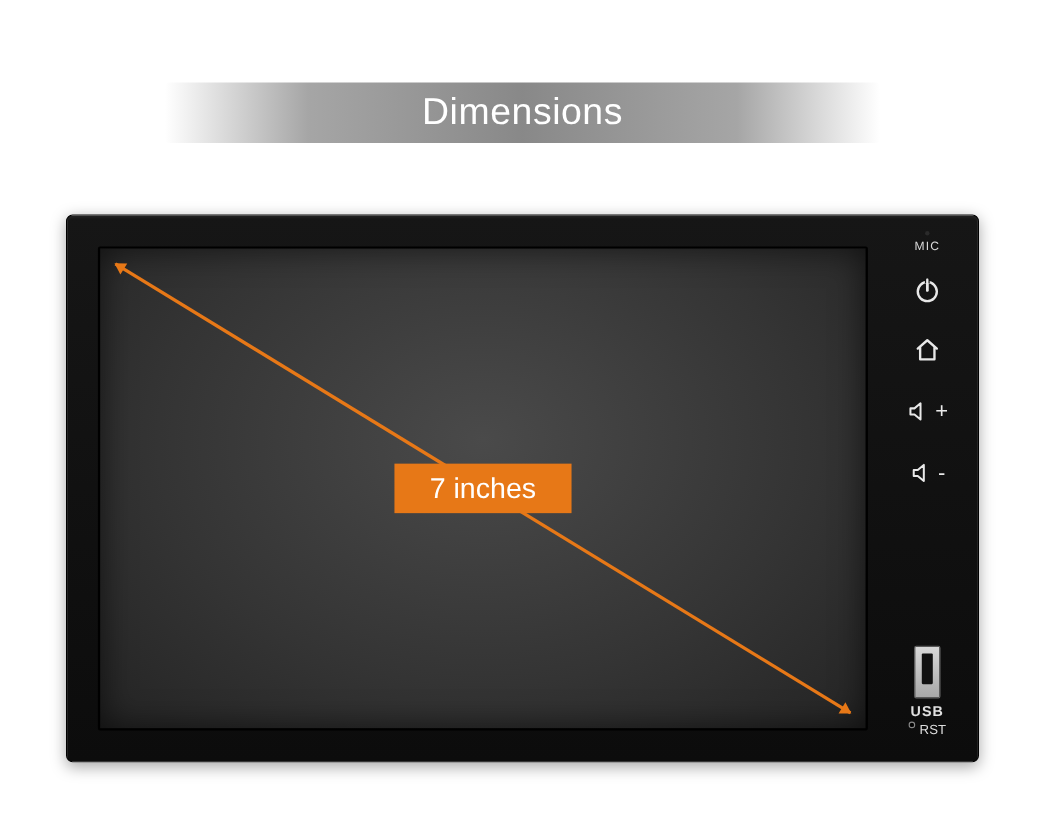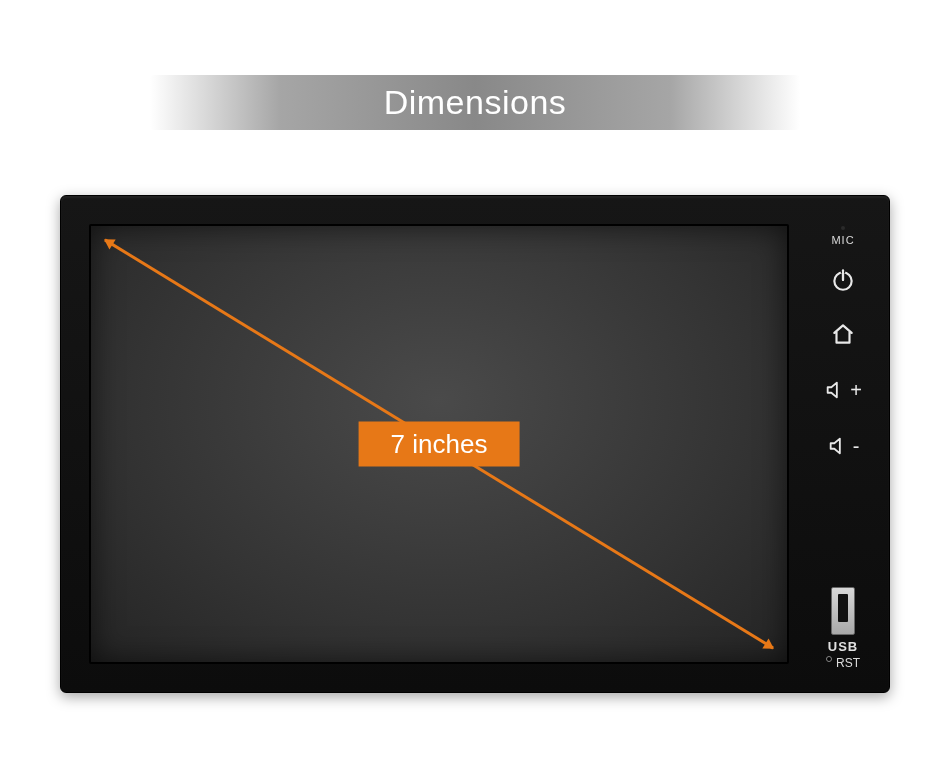--- a/index.html
+++ b/index.html
@@ -85,21 +85,21 @@
     top: 18px;
     right: 0;
     width: 92px;
     height: 462px;
     display: flex;
     flex-direction: column;
     align-items: center;
     color: #e6e6e6;
   }
   .mic {
-    margin-top: 20px;
+    margin-top: 4px;
     font-size: 11px;
     letter-spacing: 1px;
     color: #d9d9d9;
     position: relative;
     text-align: right;
   }
   .mic::before {
     content: "";
     position: absolute;
     top: -8px;

